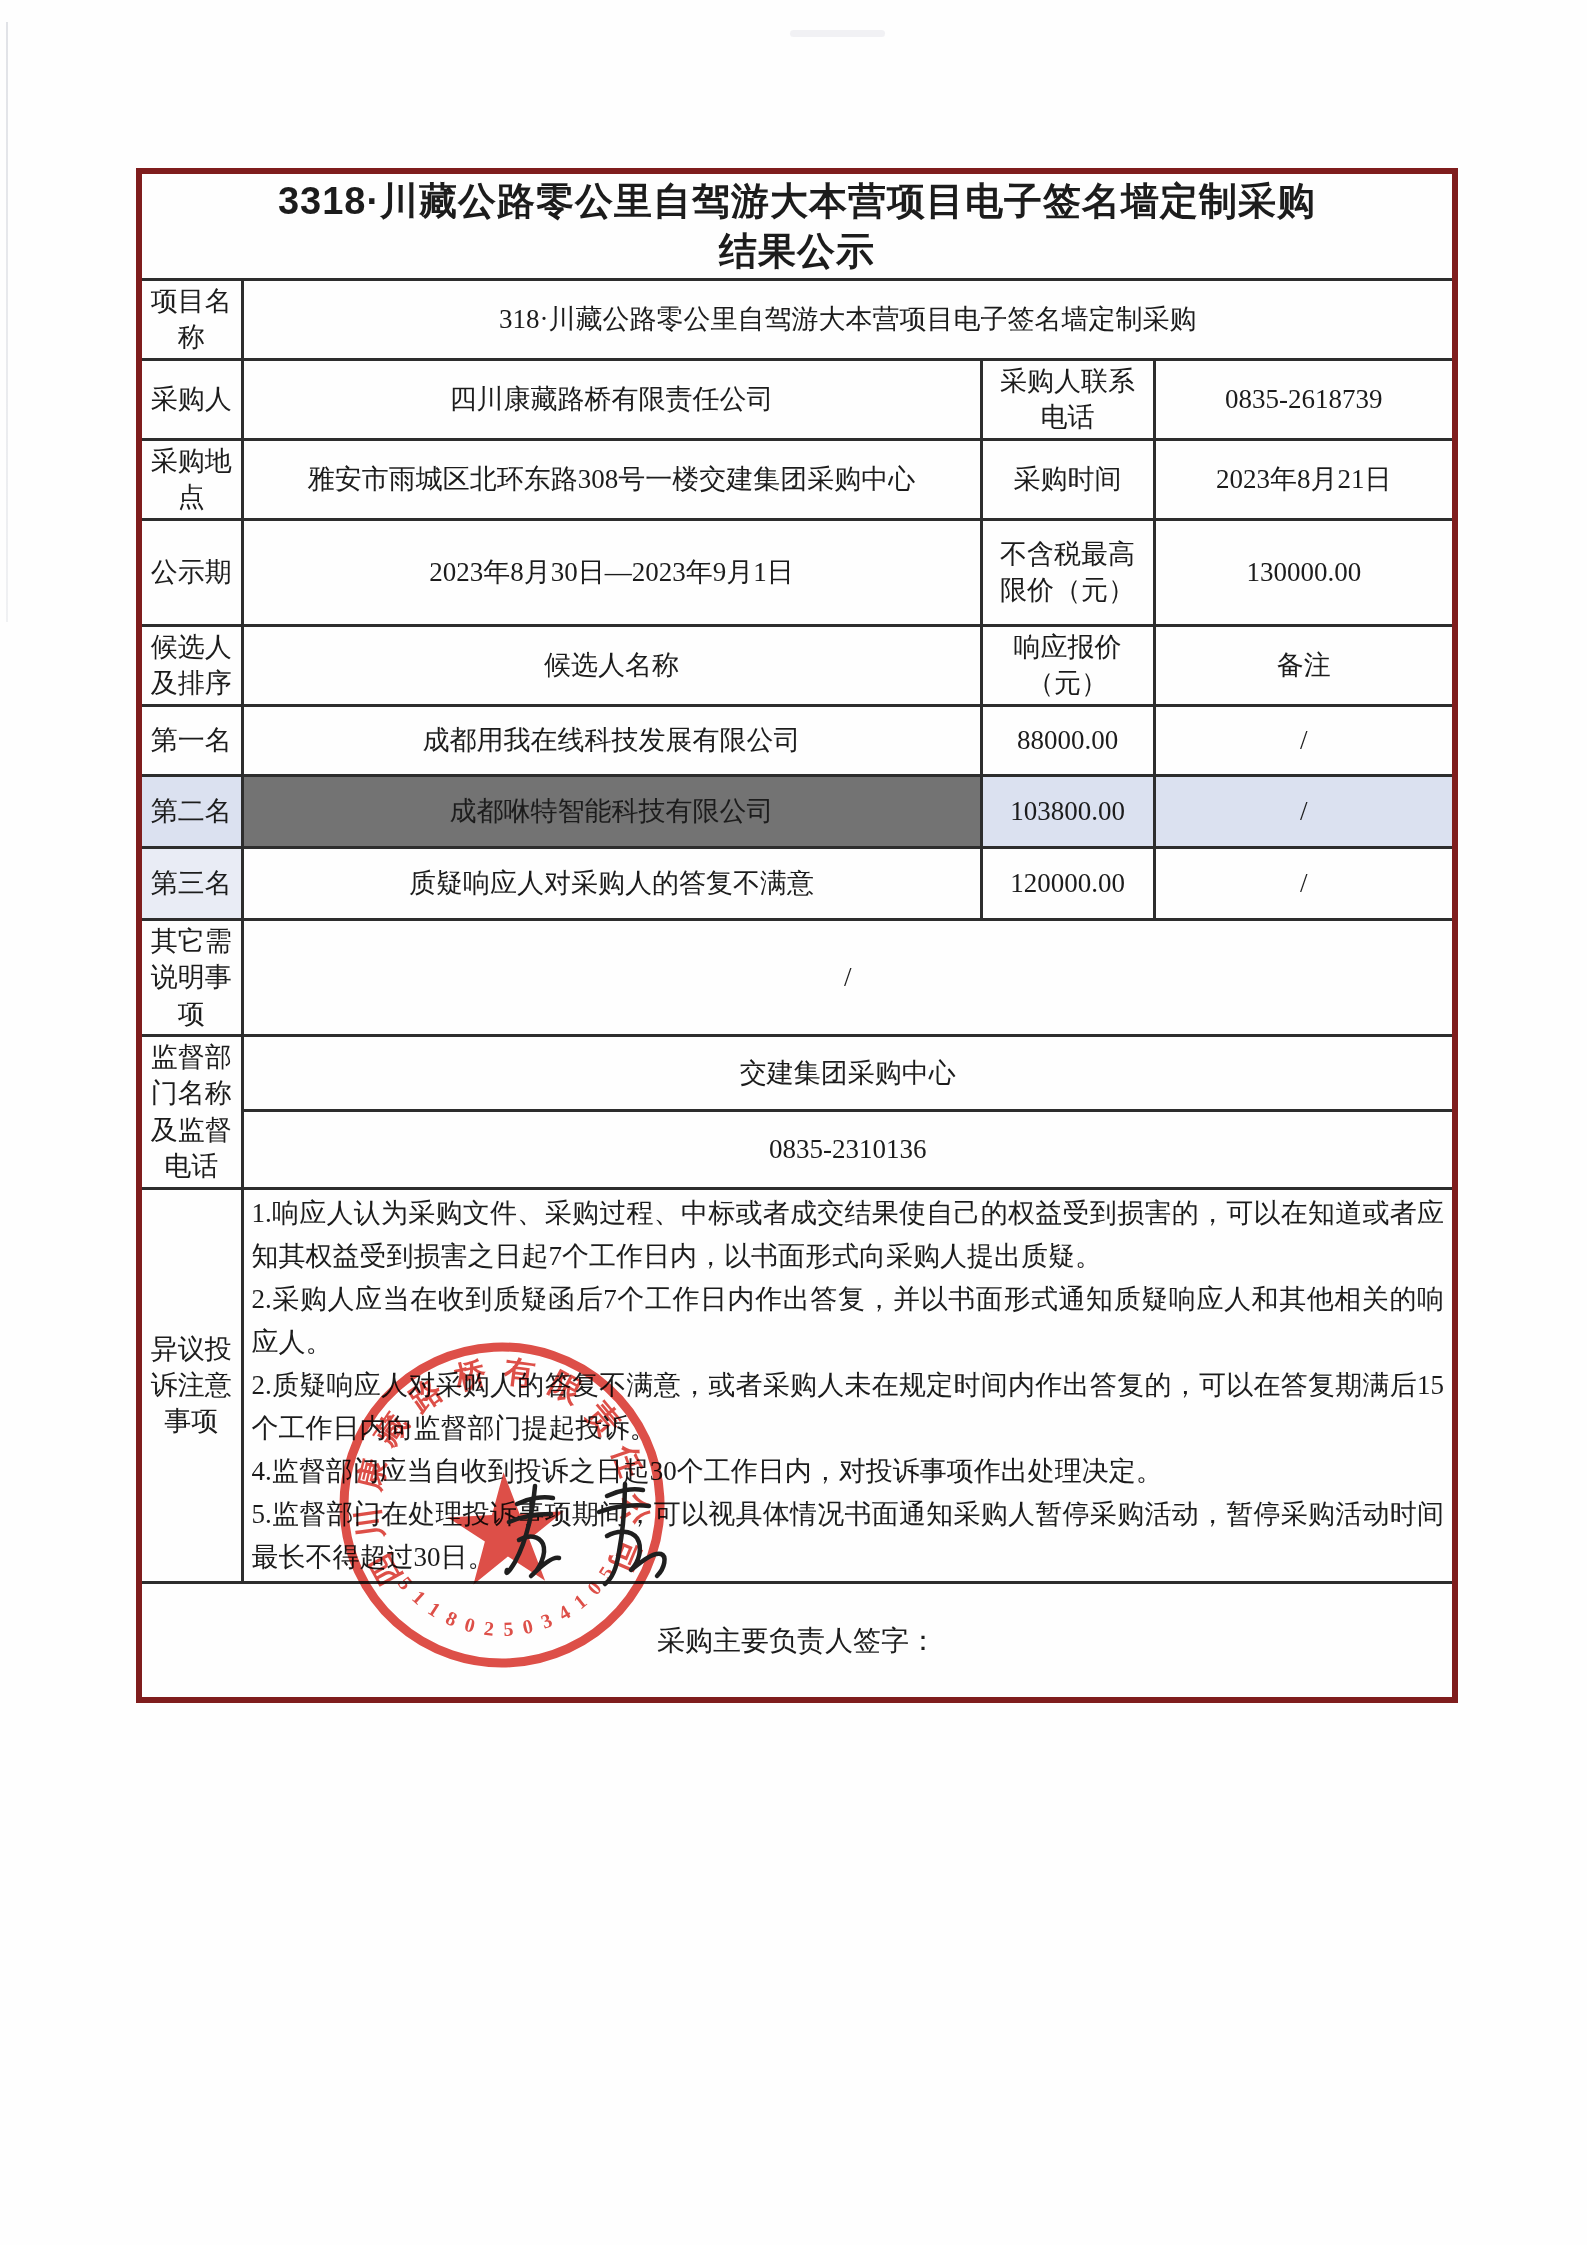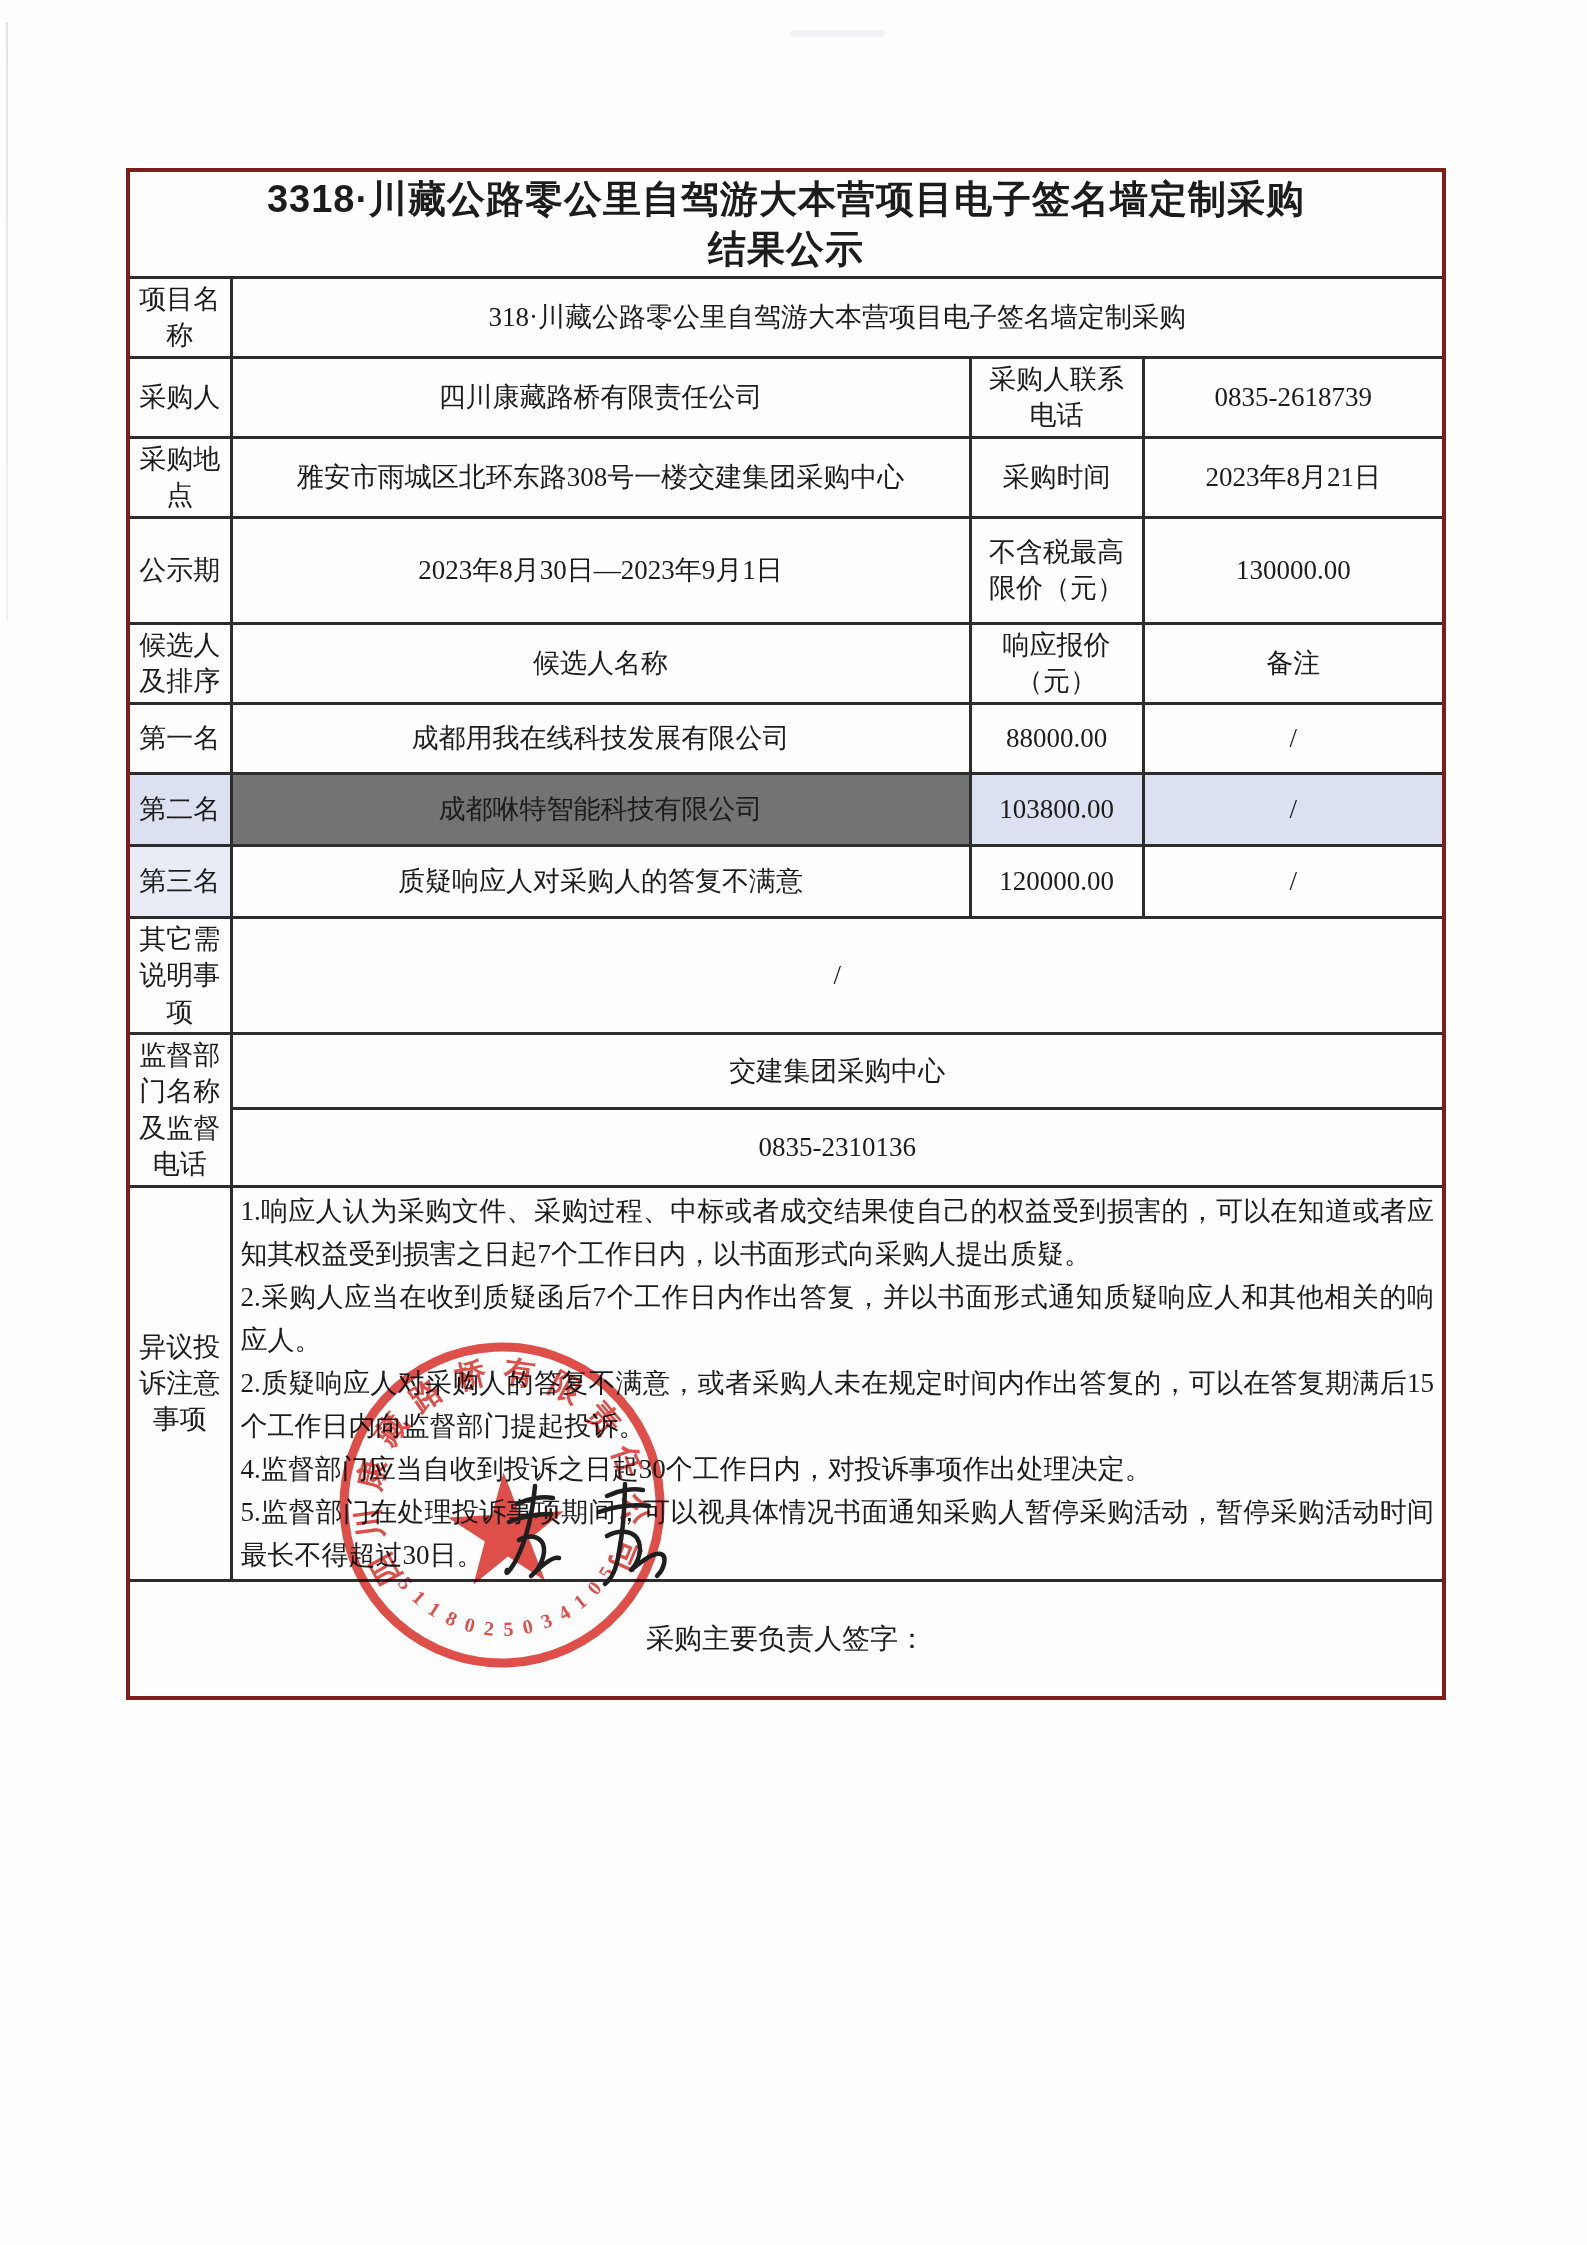--- a/index.html
+++ b/index.html
@@ -11,25 +11,25 @@
     font-family:"Liberation Serif","DejaVu Serif",serif;
     color:#1c1c1c;
   }
   
   .scan-edge{position:absolute;left:6px;top:22px;width:2px;height:600px;
     background:linear-gradient(#c9ccd4,#e4e6ea);opacity:.55;}
   .scan-smudge{position:absolute;left:790px;top:30px;width:95px;height:7px;
     background:#ededf1;border-radius:4px;opacity:.8;}
 
   table.doc{
-    position:absolute;left:126px;top:168px;
+    position:absolute;left:136px;top:168px;
     width:1316px;
     border-collapse:collapse;
     table-layout:fixed;
-    border:4px solid #7f1d1d;
+    border:6px solid #7f1d1d;
   }
   table.doc td{
     border:3px solid #2d2d2d;
     padding:2px 8px;
     vertical-align:middle;
     text-align:center;
     font-size:27px;
     line-height:1.35;
     word-break:break-all;
   }

